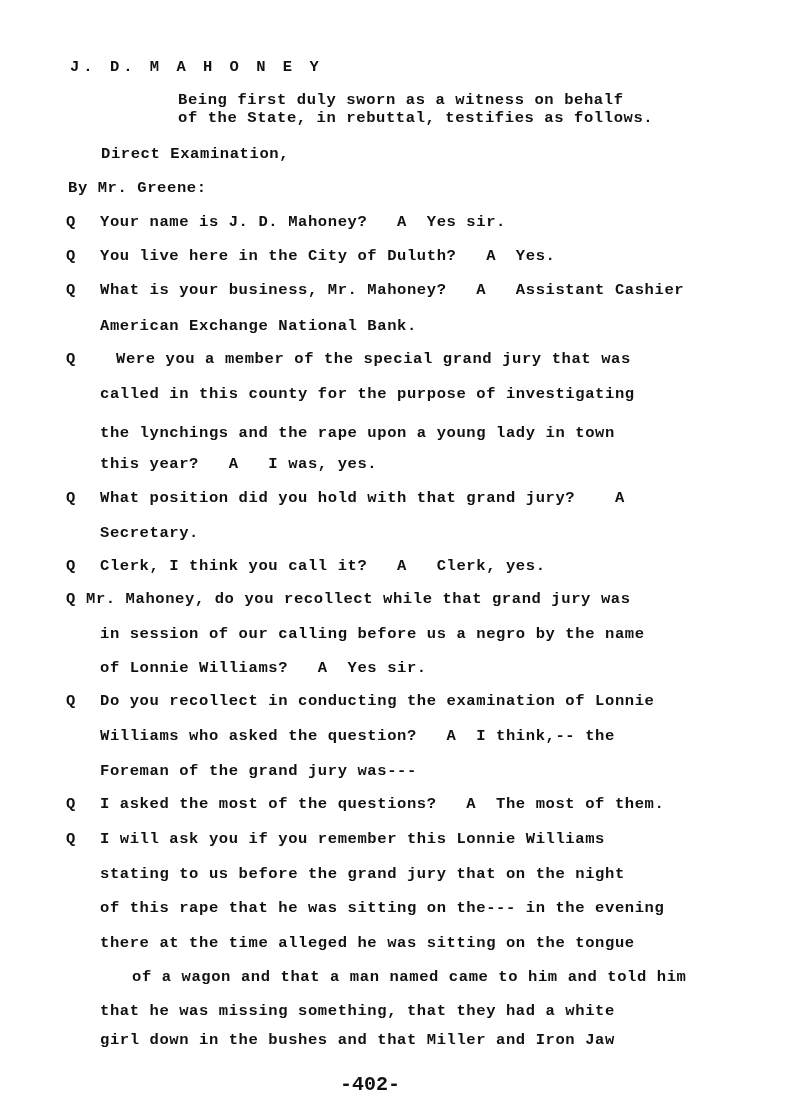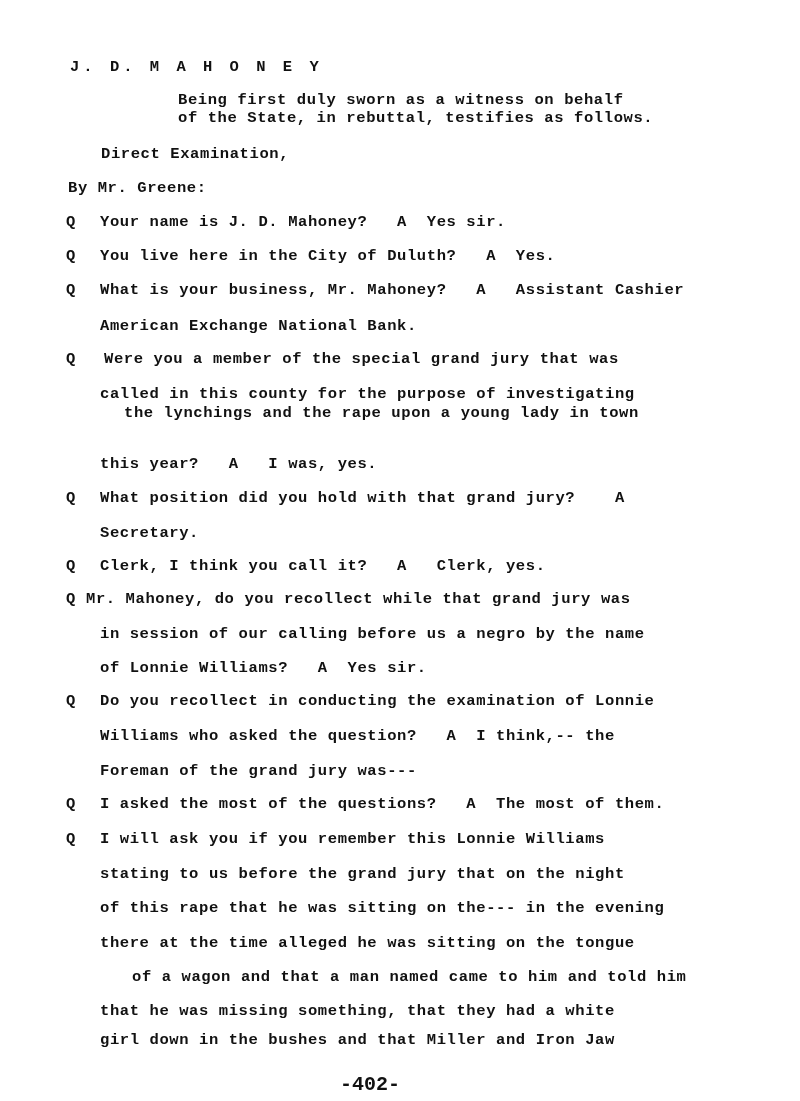--- a/index.html
+++ b/index.html
@@ -25,23 +25,23 @@
 
   <div id="qa">
       <div class="q" style="left: 66px; top: 213px;">Q</div>
       <div class="line" style="left: 100px; top: 213px;">Your name is J. D. Mahoney?   A  Yes sir.</div>
       <div class="q" style="left: 66px; top: 247px;">Q</div>
       <div class="line" style="left: 100px; top: 247px;">You live here in the City of Duluth?   A  Yes.</div>
       <div class="q" style="left: 66px; top: 281px;">Q</div>
       <div class="line" style="left: 100px; top: 281px;">What is your business, Mr. Mahoney?   A   Assistant Cashier</div>
       <div class="line" style="left: 100px; top: 317px;">American Exchange National Bank.</div>
       <div class="q" style="left: 66px; top: 350px;">Q</div>
-      <div class="line" style="left: 104px; top: 350px;">Were you a member of the special grand jury that was</div>
+      <div class="line" style="left: 116px; top: 350px;">Were you a member of the special grand jury that was</div>
       <div class="line" style="left: 100px; top: 385px; text-align: center;">called in this county for the purpose of investigating</div>
-      <div class="line" style="left: 100px; top: 404px; margin-left: 24px;">the lynchings and the rape upon a young lady in town</div>
+      <div class="line" style="left: 100px; top: 424px;">the lynchings and the rape upon a young lady in town</div>
       <div class="line" style="left: 100px; top: 455px;">this year?   A   I was, yes.</div>
       <div class="q" style="left: 66px; top: 489px;">Q</div>
       <div class="line" style="left: 100px; top: 489px;">What position did you hold with that grand jury?    A</div>
       <div class="line" style="left: 100px; top: 524px;">Secretary.</div>
       <div class="q" style="left: 66px; top: 557px;">Q</div>
       <div class="line" style="left: 100px; top: 557px;">Clerk, I think you call it?   A   Clerk, yes.</div>
       <div class="q" style="left: 66px; top: 590px;">Q</div>
       <div class="line" style="left: 86px; top: 590px;">Mr. Mahoney, do you recollect while that grand jury was</div>
       <div class="line" style="left: 100px; top: 625px;">in session of our calling before us a negro by the name</div>
       <div class="line" style="left: 100px; top: 659px;">of Lonnie Williams?   A  Yes sir.</div>

